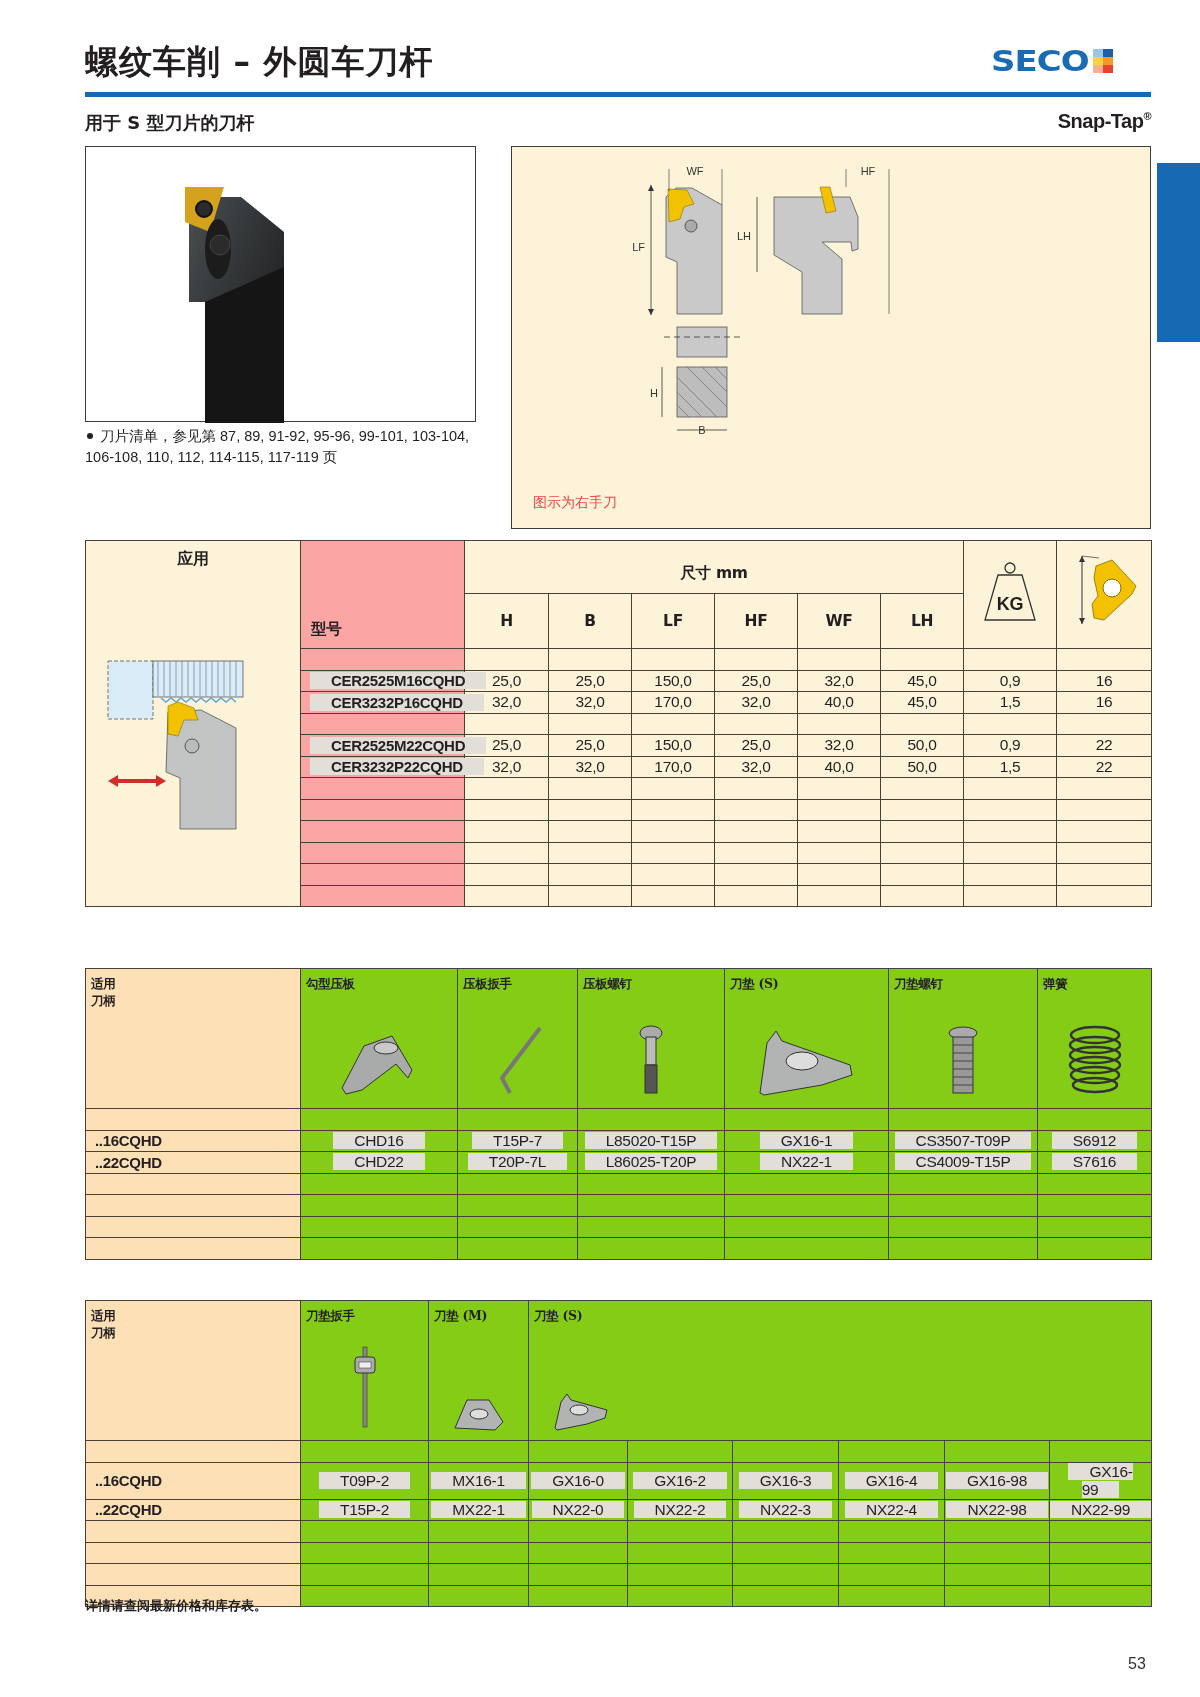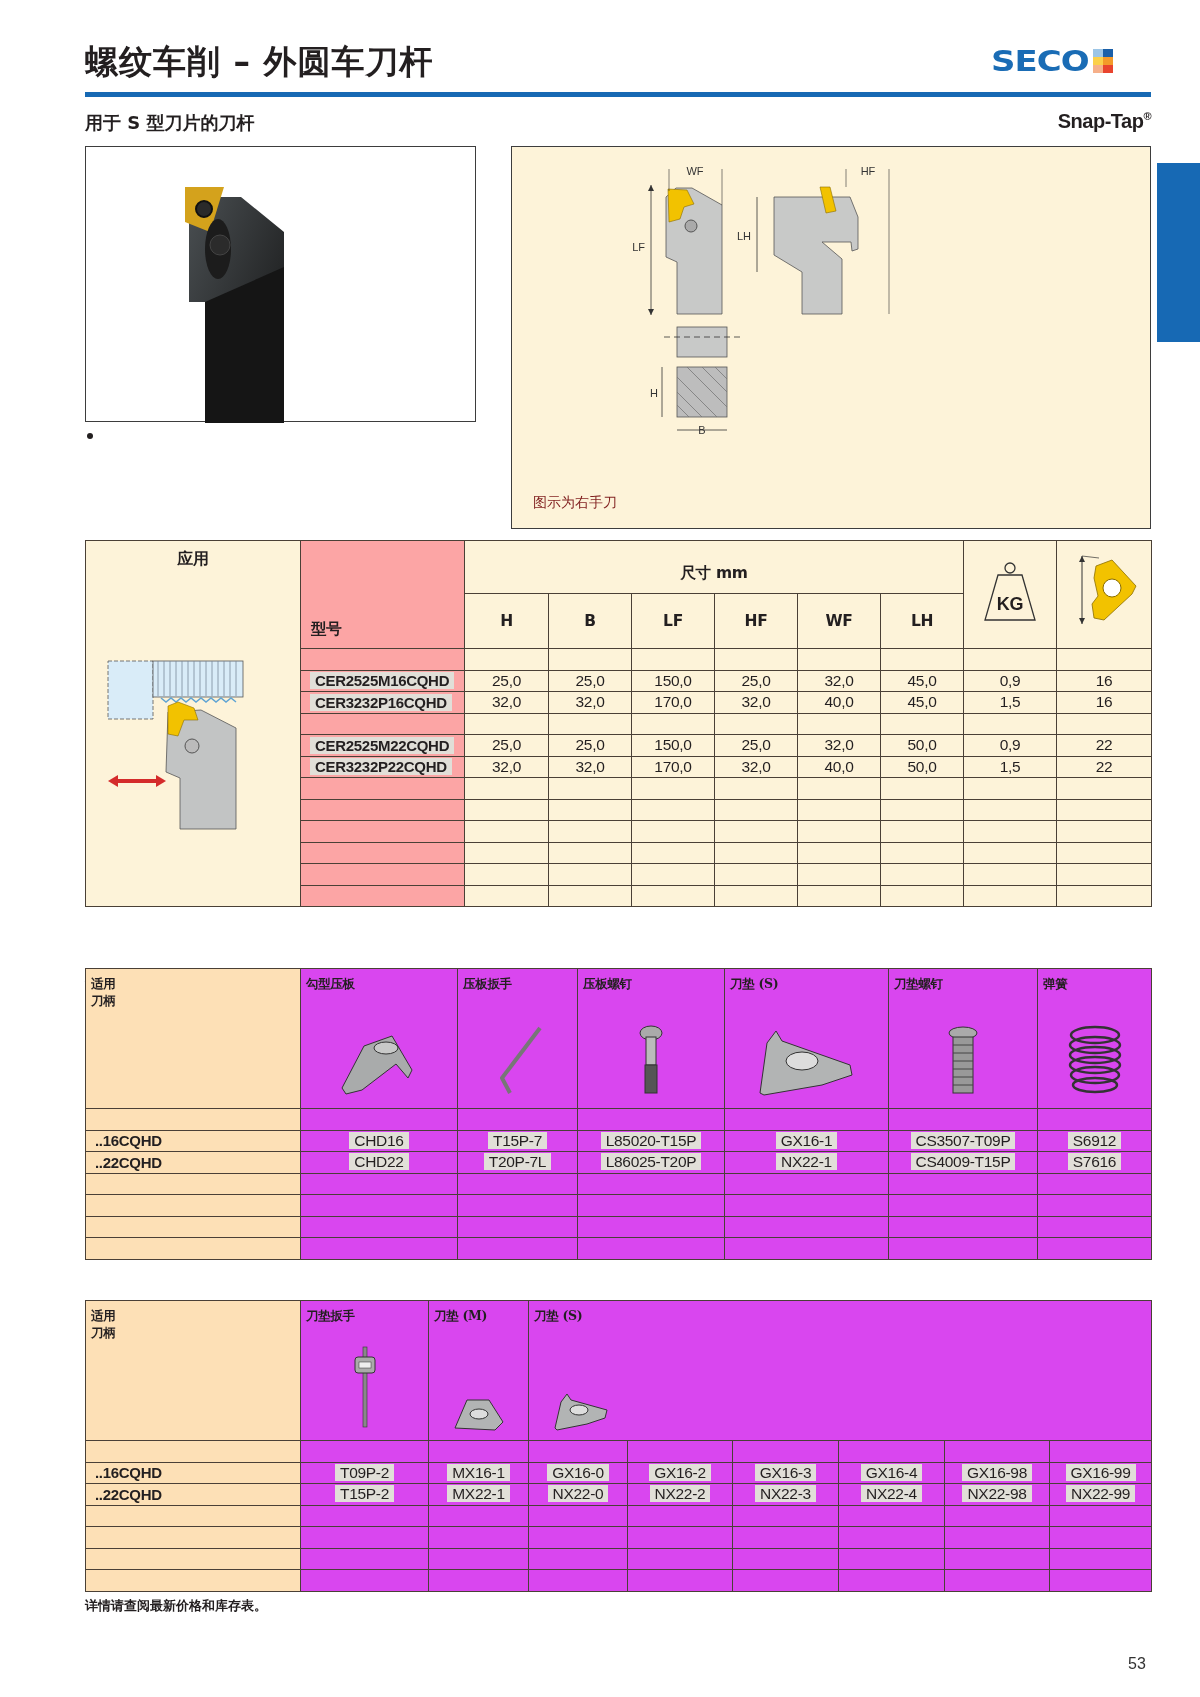--- a/index.html
+++ b/index.html
@@ -15,32 +15,32 @@
   .logo { left: 991px; top: 44px; height: 34px; display: flex; align-items: center; }
   .logo-text { font-size: 34px; font-weight: 900; color: #1a6cb5; letter-spacing: -1px; font-family: "DejaVu Sans", sans-serif; line-height: 34px; transform: scaleY(0.85); }
   .logo-mark { display: grid; grid-template-columns: 10px 10px; grid-template-rows: 8px 8px 8px; gap: 0; margin-left: 4px; }
   .side-tab { left: 1157px; top: 163px; width: 43px; height: 179px; background: #1769b4; }
 
   .photo-box { left: 85px; top: 146px; width: 391px; height: 276px; border: 1.5px solid #3d3d3d; background: #fff; }
   .bullet { left: 85px; top: 426px; width: 400px; font-size: 14.5px; line-height: 21px; }
   .bullet .dot { display: inline-block; width: 6px; height: 6px; border-radius: 50%; background: #231f20; margin: 0 7px 2px 2px; vertical-align: middle; }
 
   .diagram-box { left: 511px; top: 146px; width: 640px; height: 383px; border: 1.5px solid #3d3d3d; background: #fdf3d9; }
-  .diagram-caption { left: 533px; top: 494px; font-size: 14px; color: #7f1d1d; font-family: "DejaVu Serif", serif; }
+  .diagram-caption { left: 533px; top: 494px; font-size: 14px; color: #ef4444; font-family: "DejaVu Serif", serif; }
 
   table { border-collapse: collapse; table-layout: fixed; }
   td, th { border: 1.2px solid #4a4036; font-weight: normal; }
   .t-main { left: 85px; top: 540px; width: 1066px; background: #fdf3d9; font-family: "Liberation Sans", sans-serif; }
   .t-main td { height: 21.5px; font-size: 15.5px; text-align: center; padding: 0; letter-spacing: -0.3px; }
   .t-main .peach { background: #fca5a5; }
-  .hl { background: #e1dfd8; padding: 0 5px; }
+  .hl { background: #e1dfd8; padding: 0 21px; }
   .model { text-align: left !important; padding-left: 9px !important; font-weight: bold; font-size: 15px !important; letter-spacing: -0.3px; }
   .hdr { font-size: 16px; font-weight: bold; font-family: "DejaVu Sans", sans-serif; }
   .section-title { left: 85px; font-size: 19px; margin-top: 36px; }
-  .t-acc { left: 85px; width: 1066px; background: #d946ef; }
+  .t-acc { left: 85px; width: 1066px; background: #84cc16; }
   .t-acc td { height: 21.5px; font-size: 15.5px; text-align: center; padding: 0; letter-spacing: -0.3px; }
   .t-acc .peach { background: #fde0b6; }
   .t-acc .img-row td { height: 140px; vertical-align: top; text-align: left; padding: 7px 5px; font-size: 12.5px; font-weight: bold; font-family: "DejaVu Serif", serif; position: relative; }
   .t-acc .holder { text-align: left; padding-left: 9px; font-weight: bold; font-size: 15px; }
   .img-cell-icon { position: absolute; left: 50%; transform: translateX(-50%); bottom: 10px; }
   .footnote { left: 85px; top: 1597px; font-size: 13px; font-weight: bold; font-family: "DejaVu Serif", serif; }
   .pagenum { left: 1128px; top: 1655px; font-size: 16px; color: #333; }
 </style>
 </head>
 <body>
@@ -72,21 +72,21 @@
     </defs>
     <polygon points="119,50 155,50 198,85 198,276 119,276 119,155 103,155 103,65" fill="url(#sh)"></polygon>
     <polygon points="119,155 198,120 198,276 119,276" fill="#151515"></polygon>
     <polygon points="99,40 138,40 124,85 99,75" fill="#d4a21c"></polygon>
     <circle cx="118" cy="62" r="8" fill="#2a2a2a" stroke="#111" stroke-width="2"></circle>
     <ellipse cx="132" cy="102" rx="13" ry="30" fill="#1c1c1c"></ellipse>
     <circle cx="134" cy="98" r="10" fill="#2b2b2b" stroke="#444"></circle>
   </svg>
 </div>
 <div class="abs bullet">
-  <span class="dot"></span>
+  <span class="dot"></span><span>刀片清单，参见第 87, 89, 91-92, 95-96, 99-101, 103-104, 106-108, 110, 112, 114-115, 117-119 页</span>
 </div>
 
 <div class="abs diagram-box">
   <svg width="640" height="383" viewBox="0 0 640 383" font-family="Liberation Sans, sans-serif" font-size="11" fill="#333">
 
     <polygon points="164,41 180,41 210,58 210,167 165,167 165,115 154,110 154,50" fill="#c8c9c8" stroke="#555" stroke-width="0.8"></polygon>
     <polygon points="156,42 175,43 182,57 172,60 168,72 157,75" fill="#f2c200" stroke="#8a6d00" stroke-width="0.6"></polygon>
     <circle cx="179" cy="79" r="6" fill="#aaa" stroke="#555"></circle>
     <line x1="139" y1="38" x2="139" y2="168" stroke="#333" stroke-width="0.8"></line>
     <polygon points="136,44 142,44 139,38" fill="#333"></polygon>

